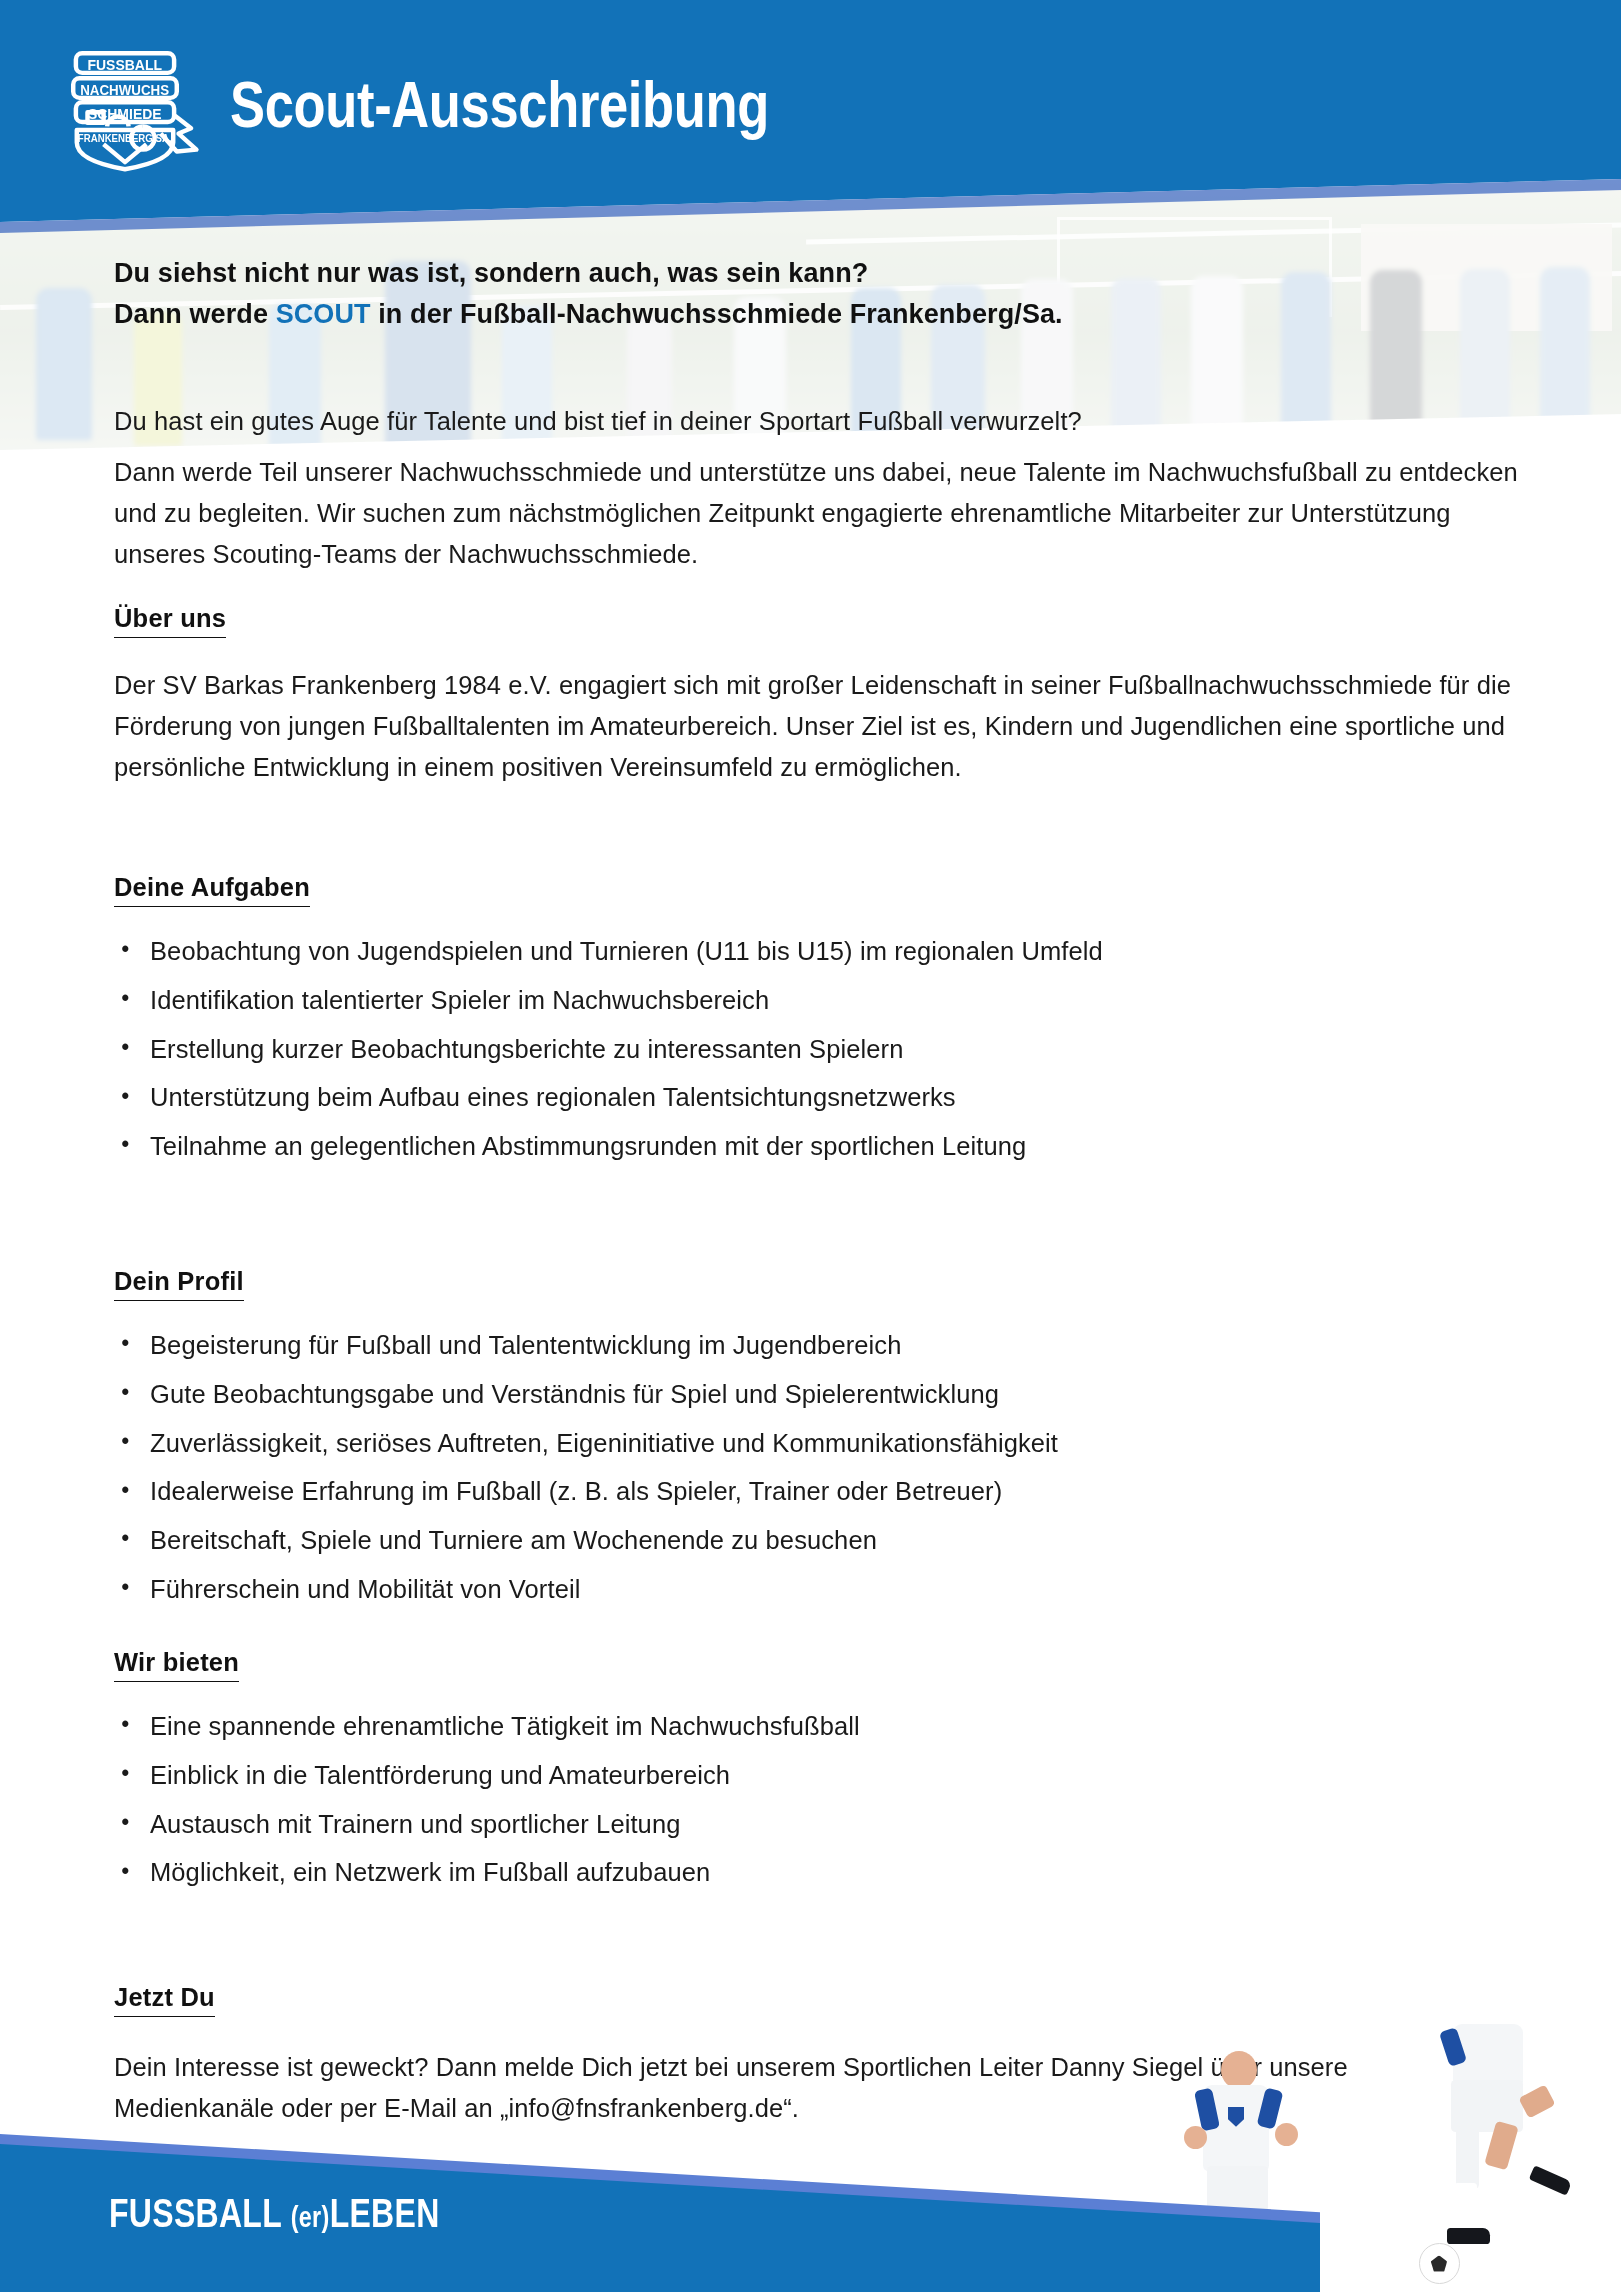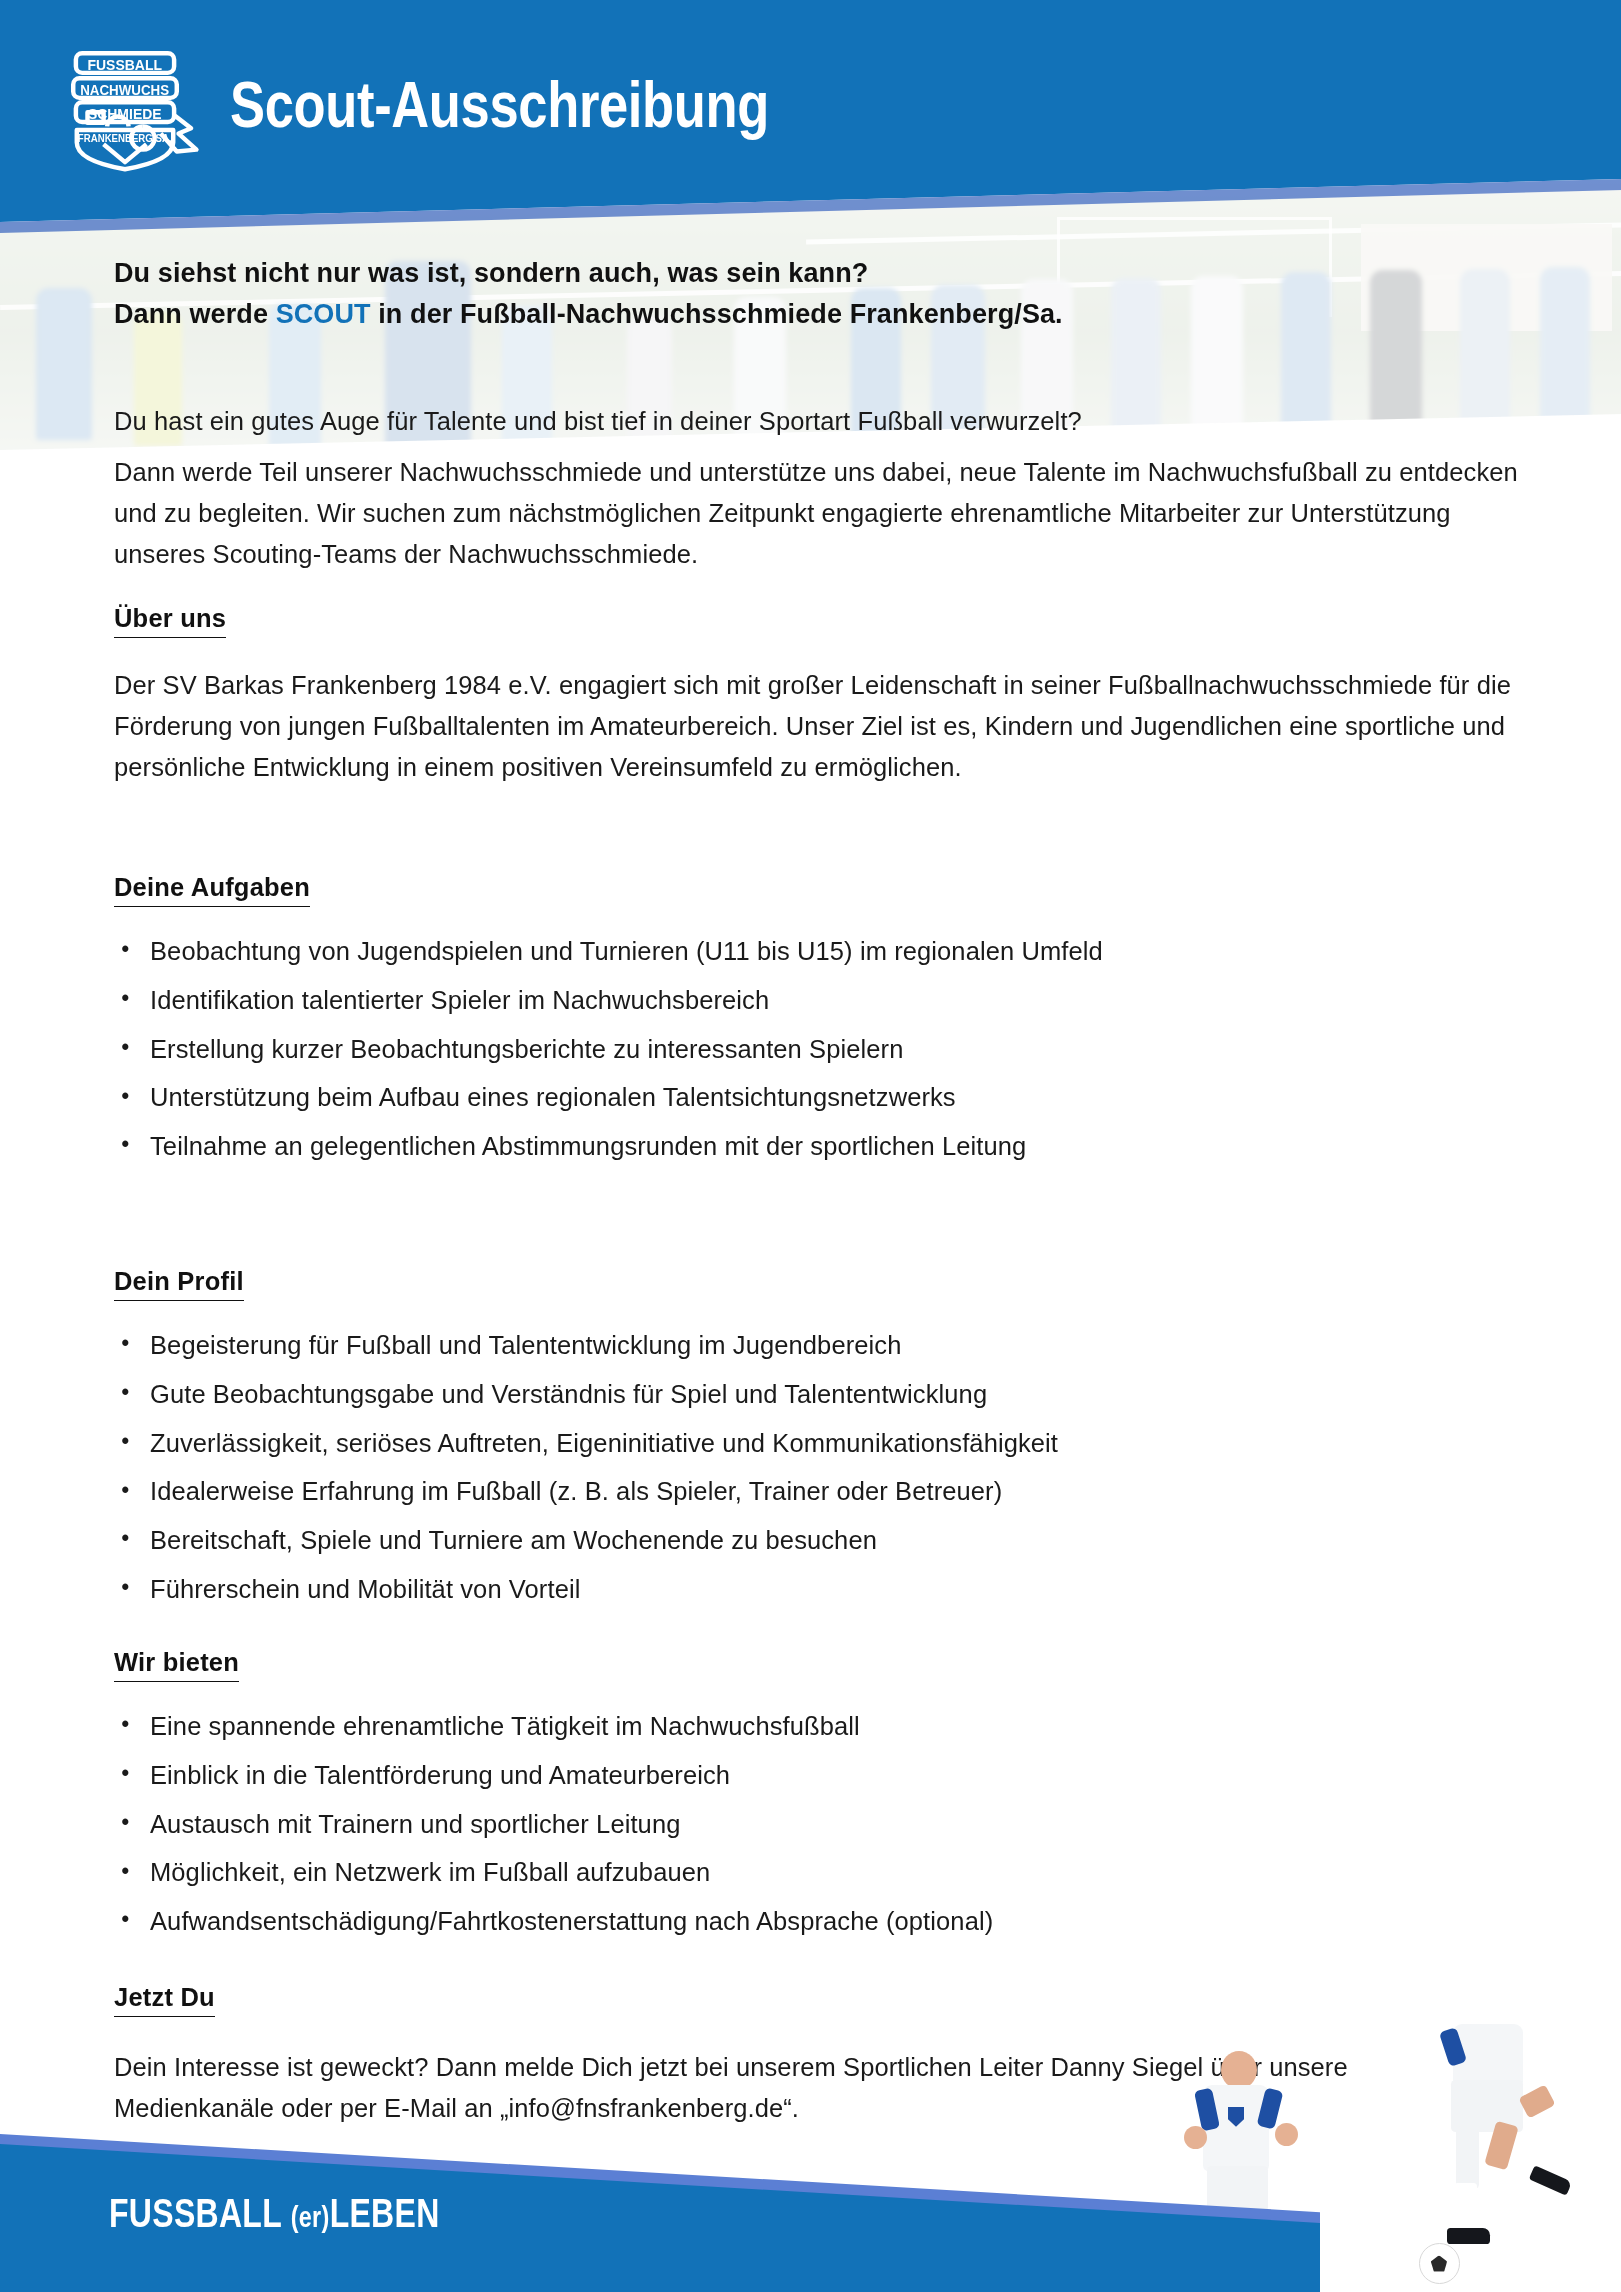--- a/index.html
+++ b/index.html
@@ -326,36 +326,35 @@
     <li>Erstellung kurzer Beobachtungsberichte zu interessanten Spielern</li>
     <li>Unterstützung beim Aufbau eines regionalen Talentsichtungsnetzwerks</li>
     <li>Teilnahme an gelegentlichen Abstimmungsrunden mit der sportlichen Leitung</li>
   </ul>
 
   <div class="col" style="top:1265px;">
     <h2 class="sec">Dein Profil</h2>
   </div>
   <ul class="col bullets" style="top:1331px;">
     <li>Begeisterung für Fußball und Talententwicklung im Jugendbereich</li>
-    <li>Gute Beobachtungsgabe und Verständnis für Spiel und Talententwicklung</li>
+    <li>Gute Beobachtungsgabe und Verständnis für Spiel und Spielerentwicklung</li>
     <li>Zuverlässigkeit, seriöses Auftreten, Eigeninitiative und Kommunikationsfähigkeit</li>
     <li>Idealerweise Erfahrung im Fußball (z. B. als Spieler, Trainer oder Betreuer)</li>
     <li>Bereitschaft, Spiele und Turniere am Wochenende zu besuchen</li>
     <li>Führerschein und Mobilität von Vorteil</li>
   </ul>
 
   <div class="col" style="top:1646px;">
     <h2 class="sec">Wir bieten</h2>
   </div>
   <ul class="col bullets" style="top:1712px;">
     <li>Eine spannende ehrenamtliche Tätigkeit im Nachwuchsfußball</li>
     <li>Einblick in die Talentförderung und Amateurbereich</li>
     <li>Austausch mit Trainern und sportlicher Leitung</li>
     <li>Möglichkeit, ein Netzwerk im Fußball aufzubauen</li>
-    <li>Aufwandsentschädigung/Fahrtkostenerstattung nach Absprache (optional)</li>
   </ul>
 
   <div class="col" style="top:1981px;">
     <h2 class="sec">Jetzt Du</h2>
   </div>
   <div class="col para" style="top:2047px; width:1370px;">Dein Interesse ist geweckt? Dann melde Dich jetzt bei unserem Sportlichen Leiter Danny Siegel über unsere Medienkanäle oder per E-Mail an „info@fnsfrankenberg.de“.</div>
 
 </div>
 
 <div class="player" style="left:1164px; top:2051px; width:170px; height:233px;">

